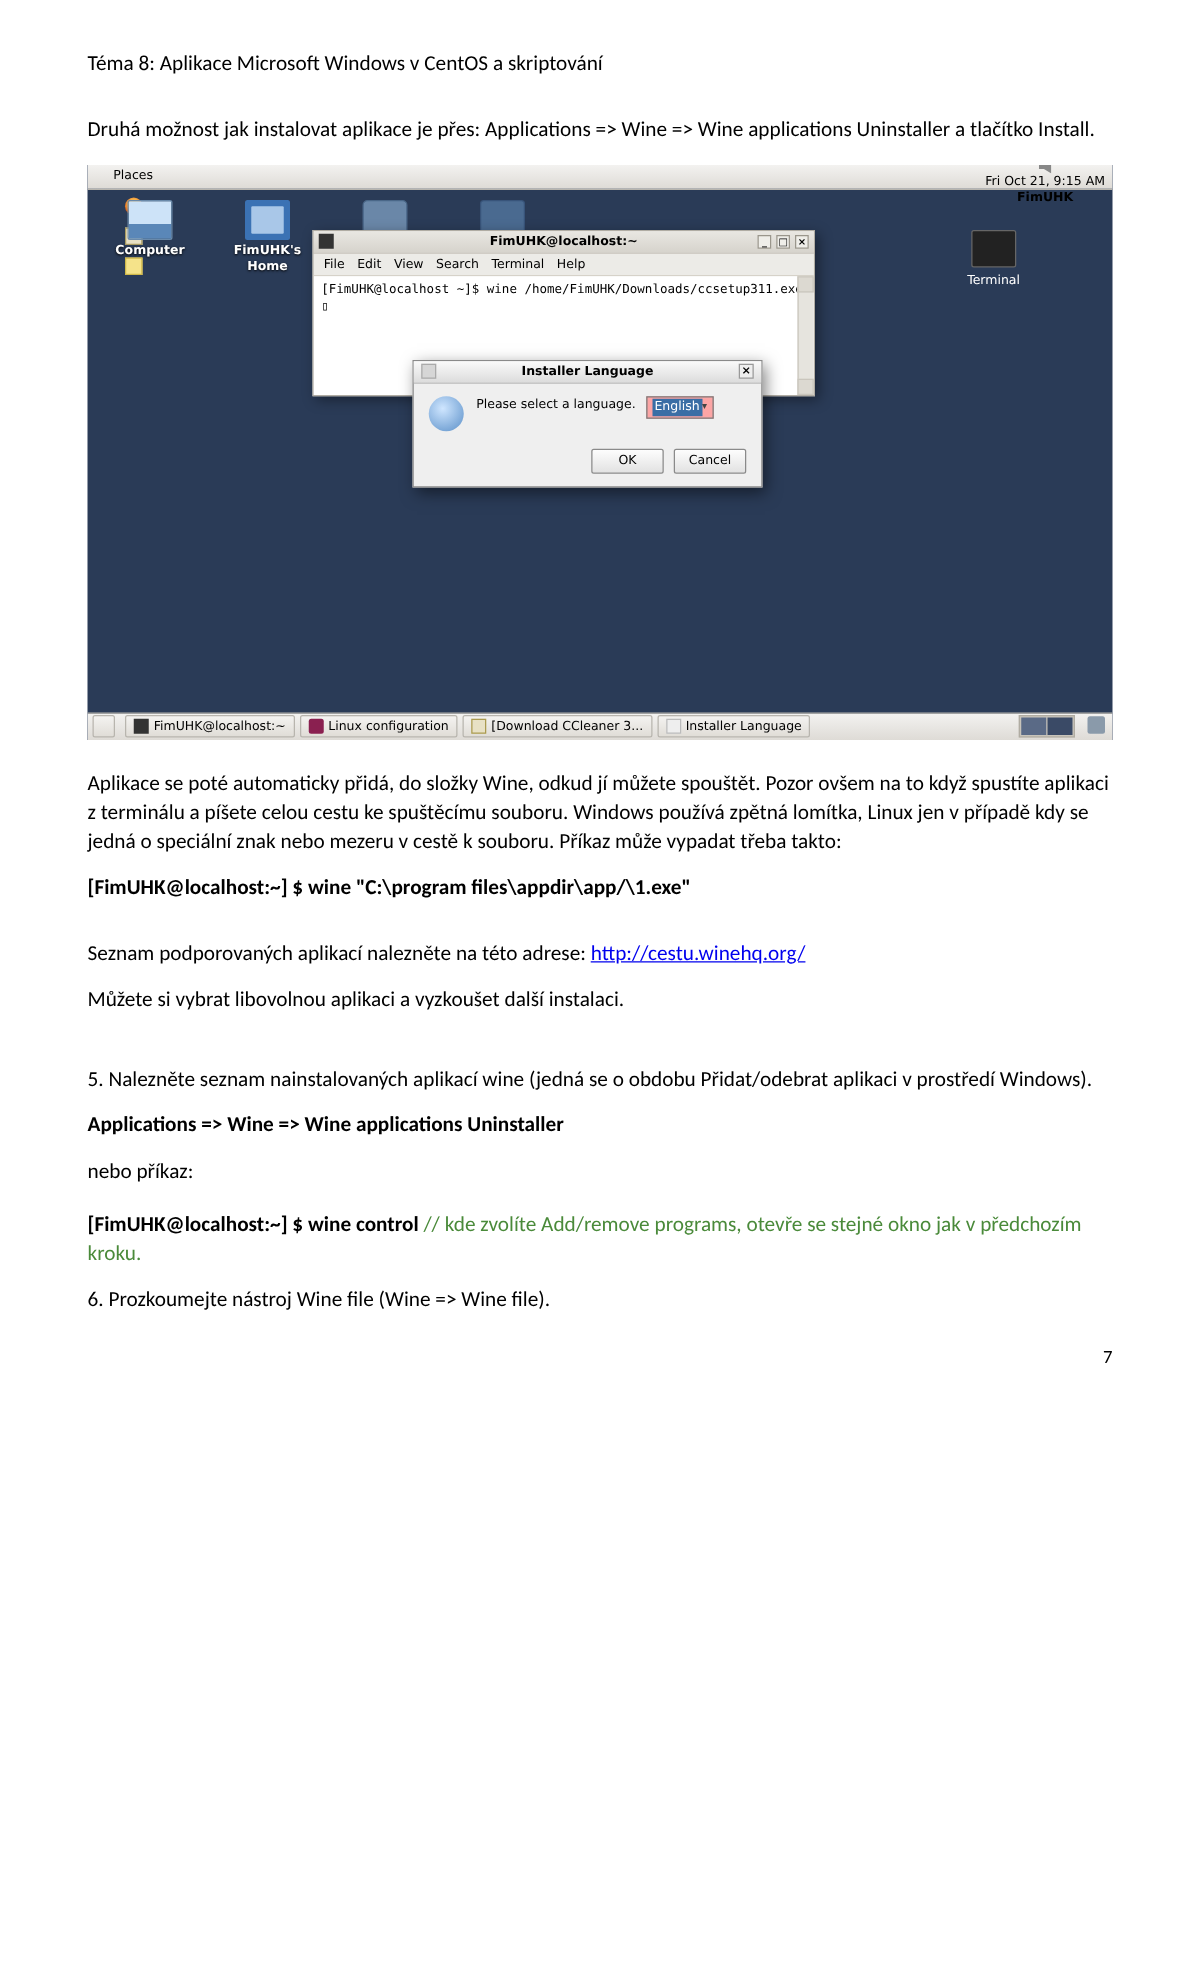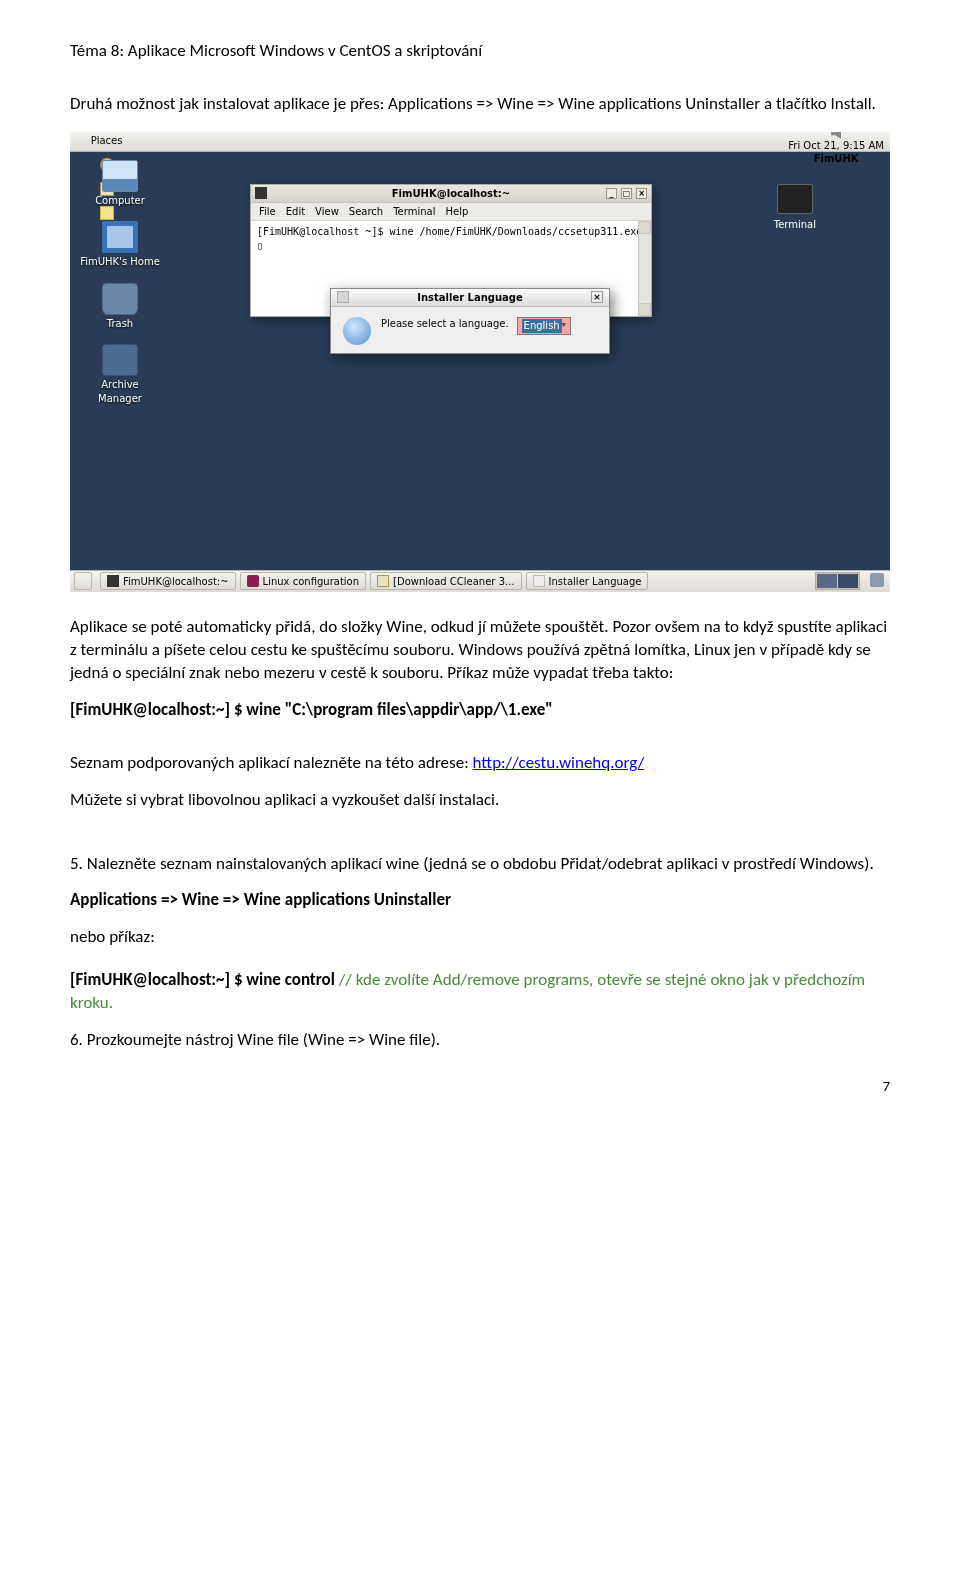--- a/index.html
+++ b/index.html
@@ -69,21 +69,21 @@
   .task-icon.term { background: #333; }
   .task-icon.wine { background: #8a2050; border-radius: 2px; }
   .task-icon.dl { background: #e8e1c5; border:1px solid #aa9a50; }
   .task-icon.inst { background: #eee; border:1px solid #bbb; }
   .show-desktop { width: 18px; height: 18px; background: linear-gradient(#f4f3f1,#e0ddd7); border:1px solid #b8b5ae; border-radius:2px; margin-right:4px;}
   .ws-switcher { margin-left:auto; display:flex; gap:1px; padding:1px; background:#c8c4bb; border:1px solid #b0aca2;}
   .ws-cell { width: 20px; height: 14px; background:#3a4a66; }
   .ws-cell.active { background:#5a6a86; }
   .trash-task { width:16px; height:16px; margin-left:6px; }
 
-  .desktop-icons { position:absolute; top:28px; left:10px; display:flex; flex-direction:column; gap:14px;}
+  .desktop-icons { position:absolute; top:28px; left:10px; display:flex; flex-direction:row; gap:14px;font-weight:bold;}
   .dicon { display:flex; flex-direction:column; align-items:center; width:80px; color:#fff; font-size:10px; text-align:center; gap:2px;}
   .dicon .iconimg { width:36px; height:32px; }
   .iconimg.computer { background:linear-gradient(#cde3f8 60%,#5a87b8 60%); border-radius:2px; border:1px solid #6a8aaa;}
   .iconimg.home { background:#3b72b4; border-radius:2px; position:relative;}
   .iconimg.home::before{content:''; position:absolute; inset:5px; background:#a9c7e8; border-radius:1px;}
   .iconimg.trash { background:#6a87a8; border-radius:4px 4px 6px 6px; border:1px solid #4a6788;}
   .iconimg.archive { background:#4a6a90; border-radius:3px; border:1px solid #38547a;}
   .dicon .label { text-shadow: 0 1px 2px #000; }
 
   .rightside { position:absolute; top:52px; right:74px; display:flex; flex-direction:column; align-items:center; gap:4px; color:#fff; font-size:10px;}
@@ -221,20 +221,24 @@
     <div class="inst-body">
       <div class="globe"></div>
       <div class="inst-right">
         <div class="prompt">Please select a language.</div>
         <div class="lang-select">
           <span class="selval">English</span>
           <span class="chev">▾</span>
         </div>
       </div>
     </div>
+    <div class="inst-btns">
+      <div class="inst-btn">OK</div>
+      <div class="inst-btn">Cancel</div>
+    </div>
   </div>
 
   <div class="bottombar">
     <div class="show-desktop"></div>
     <div class="task-btn">
       <span class="task-icon term"></span>
       <span>FimUHK@localhost:~</span>
     </div>
     <div class="task-btn">
       <span class="task-icon wine"></span>

